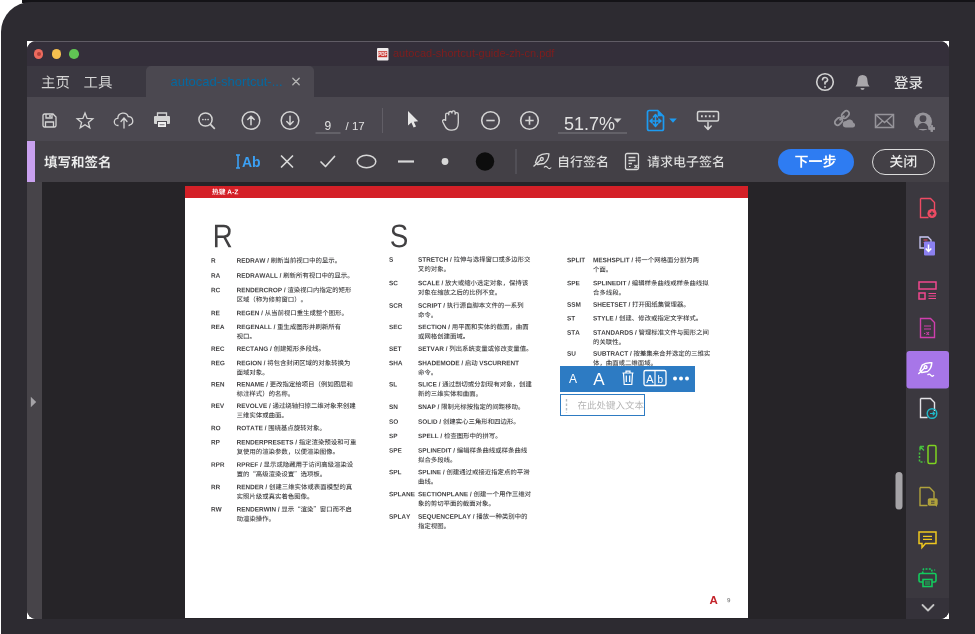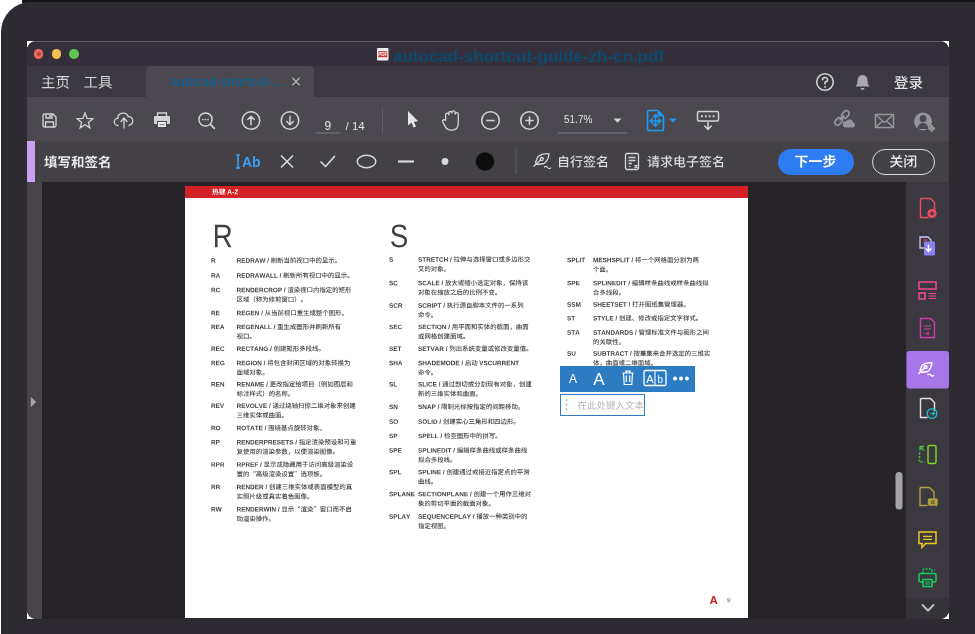--- a/index.html
+++ b/index.html
@@ -18,25 +18,25 @@
     <div class="abs" style="left:0;top:141px;width:15.5px;height:437px;background:#474449"></div>
     <div class="abs" style="left:158px;top:145px;width:563.5px;height:431.5px;background:#fff"></div>
     <div class="abs" style="left:158px;top:145px;width:563.5px;height:11.5px;background:#d42027"></div>
     <div class="abs" style="left:879.5px;top:141px;width:43px;height:437px;background:#3b383f"></div>
     <div class="abs" style="left:879.5px;top:556.5px;width:43px;height:21.5px;background:#35323a"></div>
   </div>
 <div class="abs" style="left:33.9px;top:49.2px;width:9.6px;height:9.6px;border-radius:50%;background:#ec6a5e"></div>
 <div class="abs" style="left:51.6px;top:49.2px;width:9.6px;height:9.6px;border-radius:50%;background:#f5bf4f"></div>
 <div class="abs" style="left:69.3px;top:49.2px;width:9.6px;height:9.6px;border-radius:50%;background:#61c454"></div>
 <div class="abs" style="left:36.7px;top:52px;width:4px;height:4px;border-radius:50%;background:#b3423a"></div>
-<div class="abs" style="left:393px;top:46.5px;font-size:17px;font-weight:bold;color:#0c4a6e">autocad-shortcut-guide-zh-cn.pdf</div>
+<div class="abs" style="left:393px;top:46.5px;font-size:11px;font-weight:normal;color:#7f1d1d">autocad-shortcut-guide-zh-cn.pdf</div>
 <div class="abs" style="left:170.5px;top:74px;font-size:13px;color:#0369a1">autocad-shortcut-...</div>
 <div class="abs" style="left:324.5px;top:119px;font-size:12px;color:#e2e2e2">9</div>
-<div class="abs" style="left:345.5px;top:119.5px;font-size:11.5px;color:#e2e2e2">/ 14</div>
-<div class="abs" style="left:564px;top:114px;font-size:10px;color:#e2e2e2">51.7%</div>
+<div class="abs" style="left:345.5px;top:119.5px;font-size:11.5px;color:#e2e2e2">/ 17</div>
+<div class="abs" style="left:564px;top:114px;font-size:18px;color:#e2e2e2">51.7%</div>
 <div class="abs" style="left:778px;top:148.5px;width:75.5px;height:26px;border-radius:13px;background:#2e7cf2"></div>
 <div class="abs" style="left:871.5px;top:148.5px;width:63.5px;height:26px;border-radius:13px;border:1.5px solid #dcdcdc"></div>
 <div class="abs" style="left:560px;top:365.5px;width:134.5px;height:26px;background:#2d7bc3"></div>
 <div class="abs" style="left:560px;top:393.5px;width:85px;height:22.5px;background:#fff;border:1.5px solid #2e7bc2"></div>
 <svg class="abs" style="left:0;top:0" width="975" height="634" viewBox="0 0 975 634">
     <defs>
       <path id="g0" d="M1105 0 778 535H432V0H137V1409H841Q1093 1409 1230 1300Q1367 1192 1367 989Q1367 841 1283 734Q1199 626 1056 592L1437 0ZM1070 977Q1070 1180 810 1180H432V764H818Q942 764 1006 820Q1070 876 1070 977Z"></path>
       <path id="g1" d="M137 0V1409H1245V1181H432V827H1184V599H432V228H1286V0Z"></path>
       <path id="g2" d="M1393 715Q1393 497 1308 334Q1222 172 1066 86Q909 0 707 0H137V1409H647Q1003 1409 1198 1230Q1393 1050 1393 715ZM1096 715Q1096 942 978 1062Q860 1181 641 1181H432V228H682Q872 228 984 359Q1096 490 1096 715Z"></path>
       <path id="g3" d="M1133 0 1008 360H471L346 0H51L565 1409H913L1425 0ZM739 1192 733 1170Q723 1134 709 1088Q695 1042 537 582H942L803 987L760 1123Z"></path>

